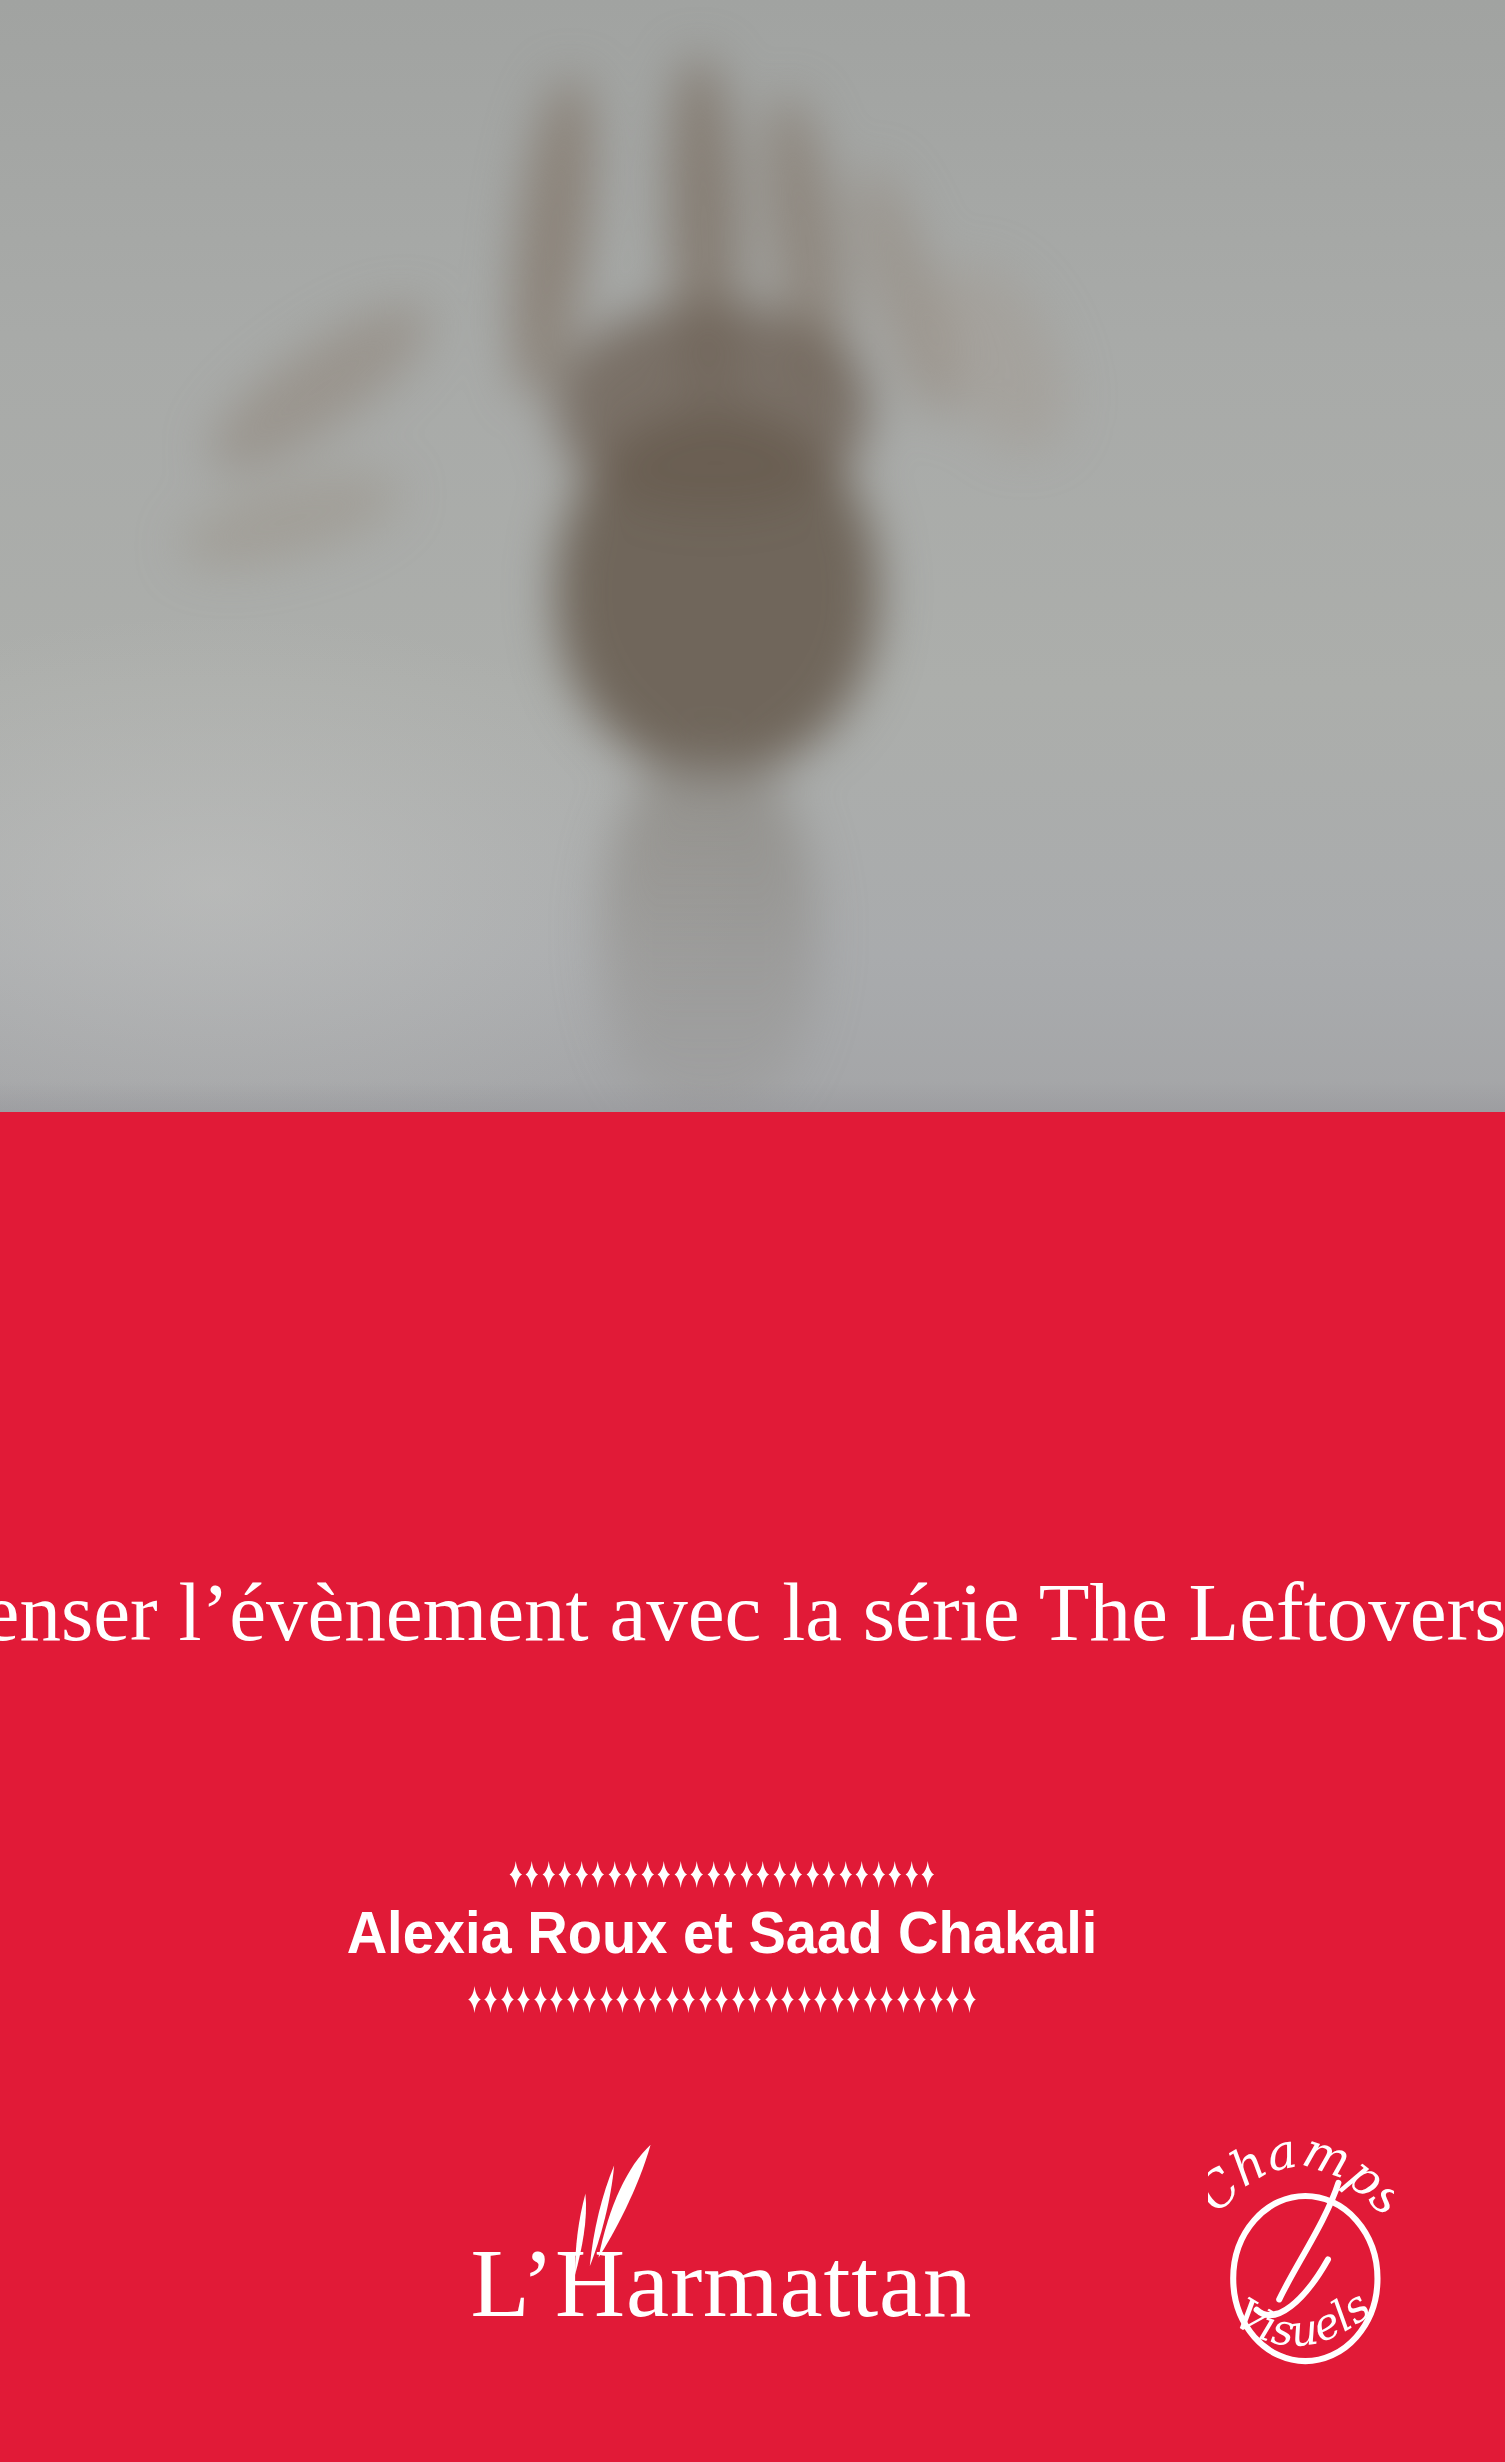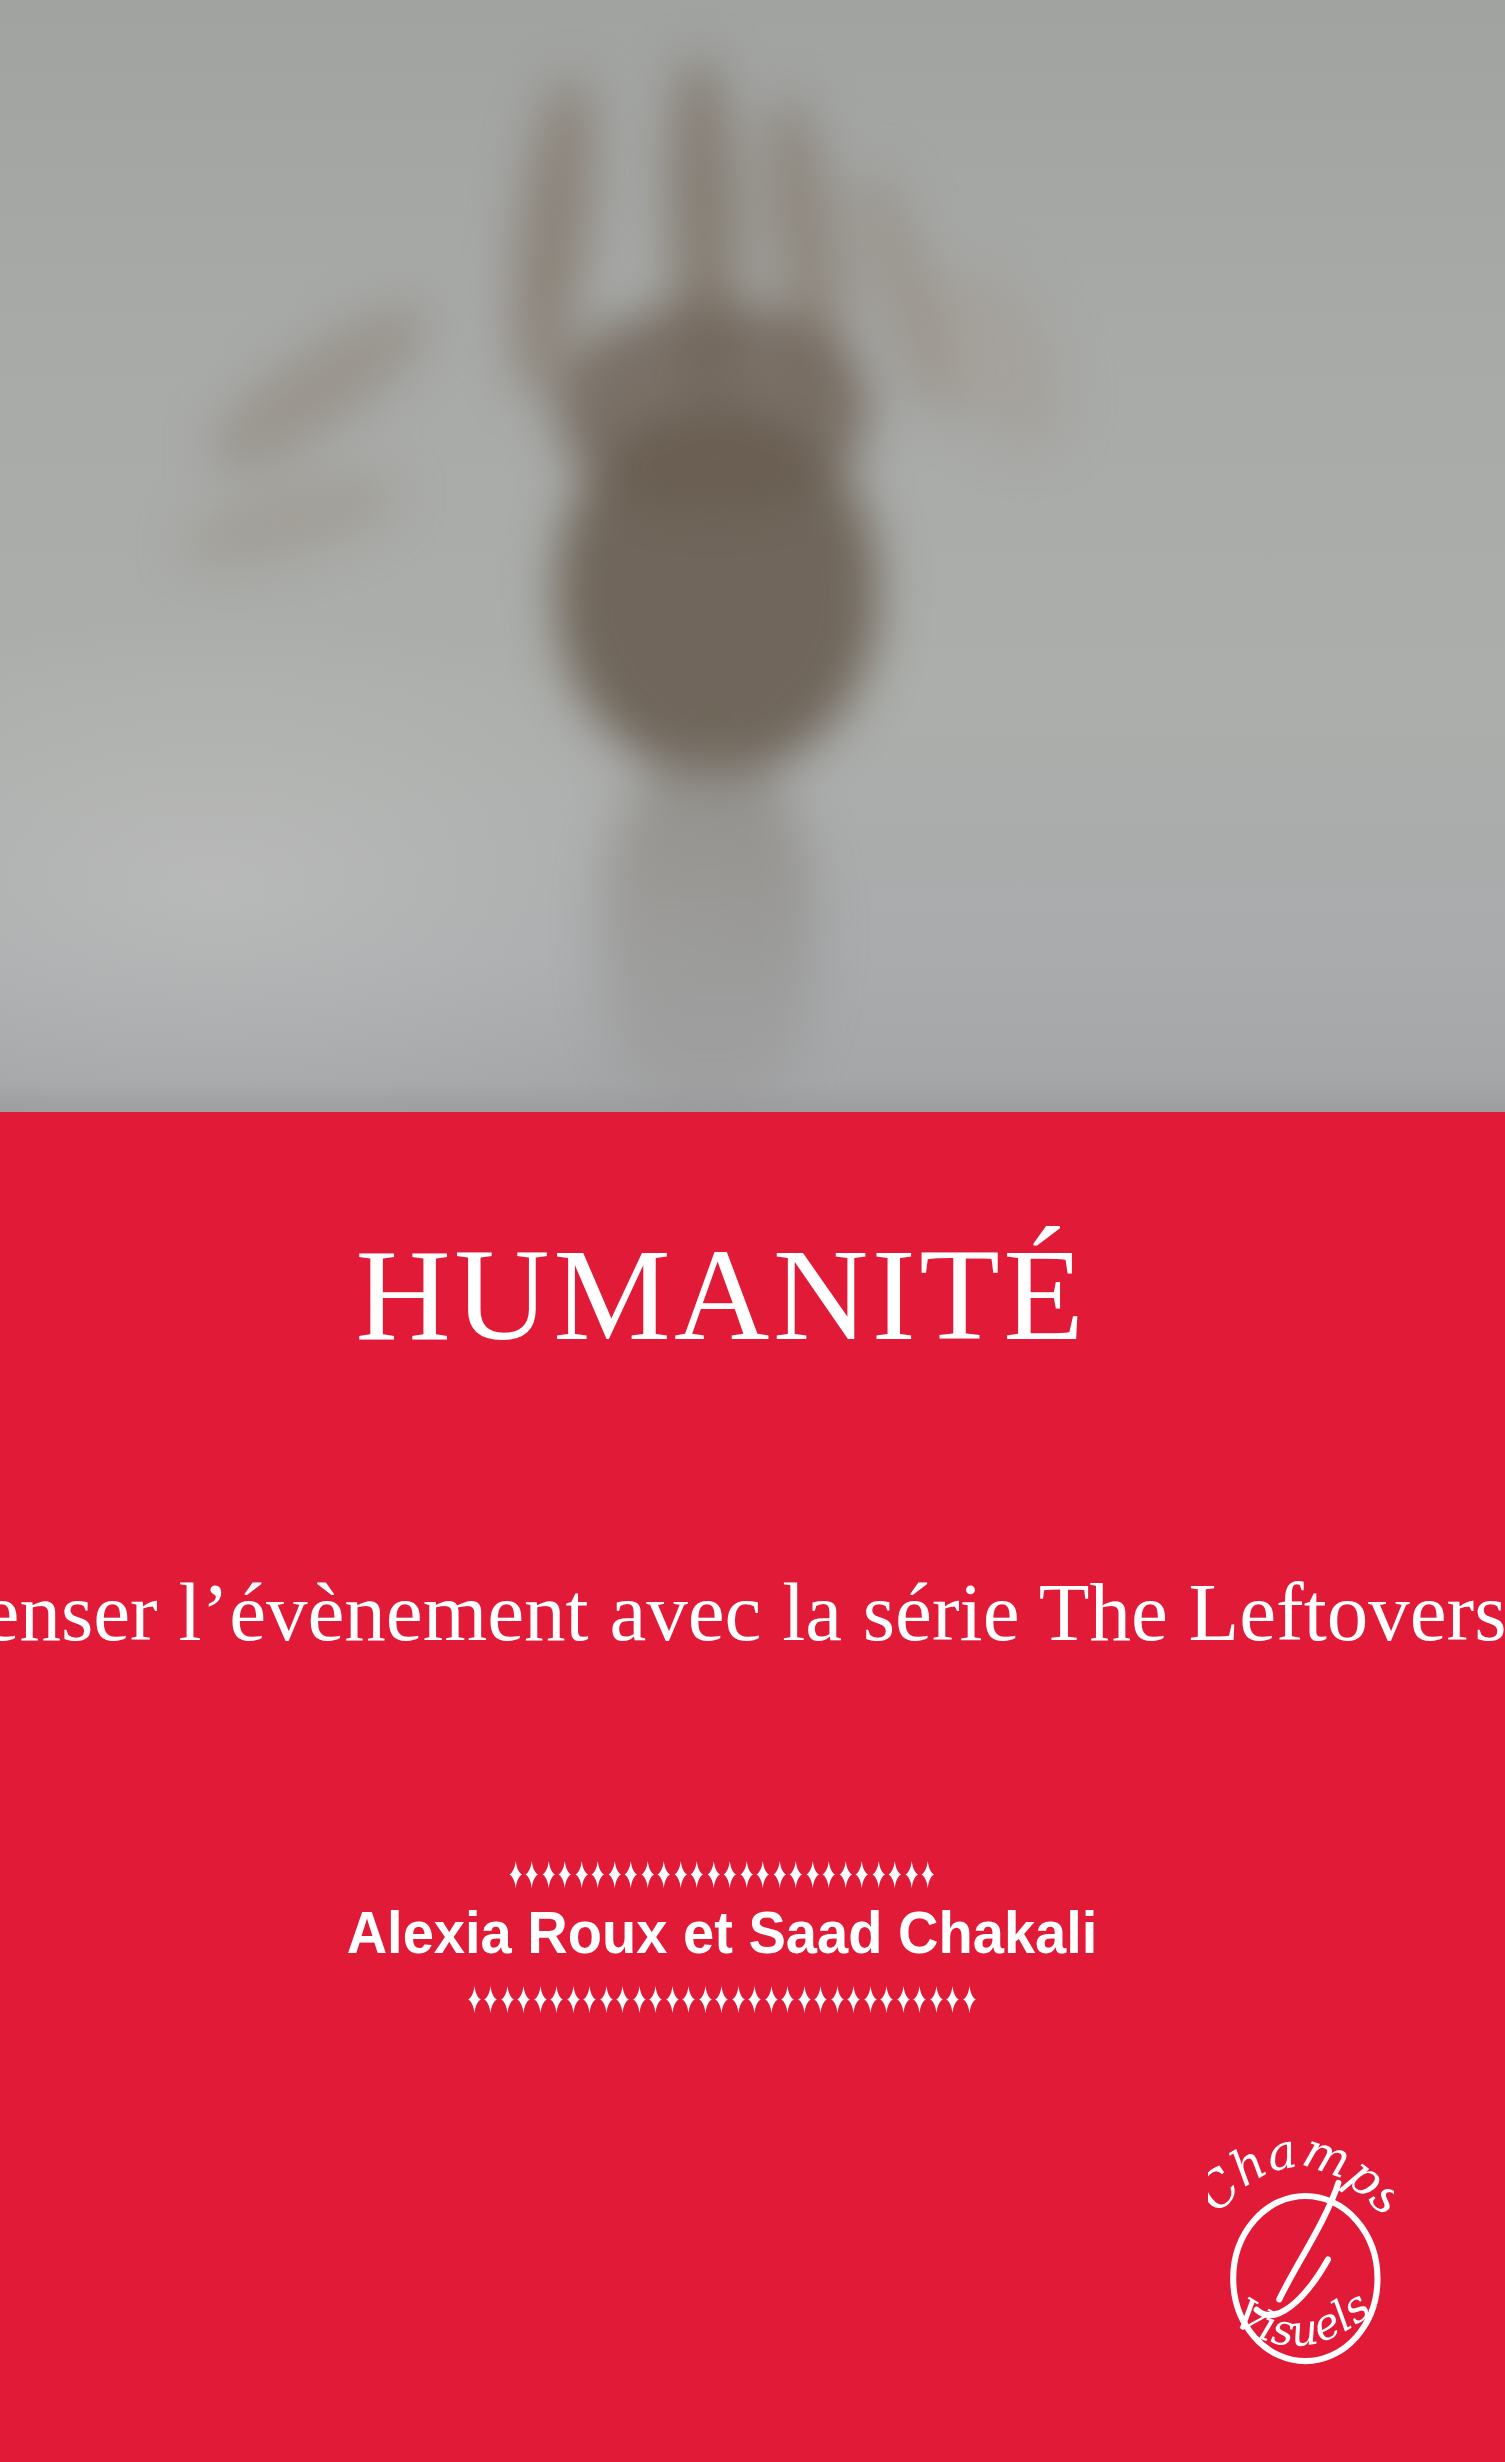--- a/index.html
+++ b/index.html
@@ -69,21 +69,20 @@
       <div class="knuck"></div>
       <div class="palm"></div>
       <div class="wrist"></div>
     </div>
     <div class="photo-edge"></div>
   </div>
 
   <div class="red-panel">
 
     <div class="title centered">
-      <div>HUMANITÉ</div>
     </div>
 
     <div class="subtitle centered"><span>Penser l’évènement avec la série </span><span class="em">The Leftovers</span></div>
 
     <div class="orn-row orn-top centered">
         <svg class="diamond" viewBox="0 0 14 30">
           <path d="M7 0 C8 8 10.5 13 14 15 C10.5 17 8 22 7 30 C6 22 3.5 17 0 15 C3.5 13 6 8 7 0 Z" fill="#fff"></path>
         </svg>
         <svg class="diamond" viewBox="0 0 14 30">
           <path d="M7 0 C8 8 10.5 13 14 15 C10.5 17 8 22 7 30 C6 22 3.5 17 0 15 C3.5 13 6 8 7 0 Z" fill="#fff"></path>
@@ -253,20 +252,28 @@
           <path d="M7 0 C8 8 10.5 13 14 15 C10.5 17 8 22 7 30 C6 22 3.5 17 0 15 C3.5 13 6 8 7 0 Z" fill="#fff"></path>
         </svg>
         <svg class="diamond" viewBox="0 0 14 30">
           <path d="M7 0 C8 8 10.5 13 14 15 C10.5 17 8 22 7 30 C6 22 3.5 17 0 15 C3.5 13 6 8 7 0 Z" fill="#fff"></path>
         </svg>
         <svg class="diamond" viewBox="0 0 14 30">
           <path d="M7 0 C8 8 10.5 13 14 15 C10.5 17 8 22 7 30 C6 22 3.5 17 0 15 C3.5 13 6 8 7 0 Z" fill="#fff"></path>
         </svg>
       </div>
 
+    <div class="harmattan centered">
+      <svg class="feather" viewBox="0 0 110 160">
+        <path d="M108 2 C82 26 60 72 48 132 C66 104 94 52 108 2 Z" fill="#fff"></path>
+        <path d="M66 26 C52 60 42 100 38 142 C50 112 63 64 66 26 Z" fill="#fff"></path>
+        <path d="M33 58 C25 88 21 118 21 152 C29 122 36 88 33 58 Z" fill="#fff"></path>
+      </svg>
+      <span>L’Harmattan</span>
+    </div>
 
     <svg class="badge" viewBox="0 0 214 276">
       <defs>
         <path id="arcTop" d="M 4 108 Q 104 -22 210 112"></path>
         <path id="arcBot" d="M 10 208 Q 104 296 206 196"></path>
       </defs>
       <ellipse cx="112" cy="172" rx="83" ry="95" fill="none" stroke="#fff" stroke-width="7"></ellipse>
       <path d="M150 62 C136 106 100 158 82 196" fill="none" stroke="#fff" stroke-width="7" stroke-linecap="round"></path>
       <path d="M56 208 C78 228 112 196 138 150" fill="none" stroke="#fff" stroke-width="7" stroke-linecap="round"></path>
       <text font-size="56">

